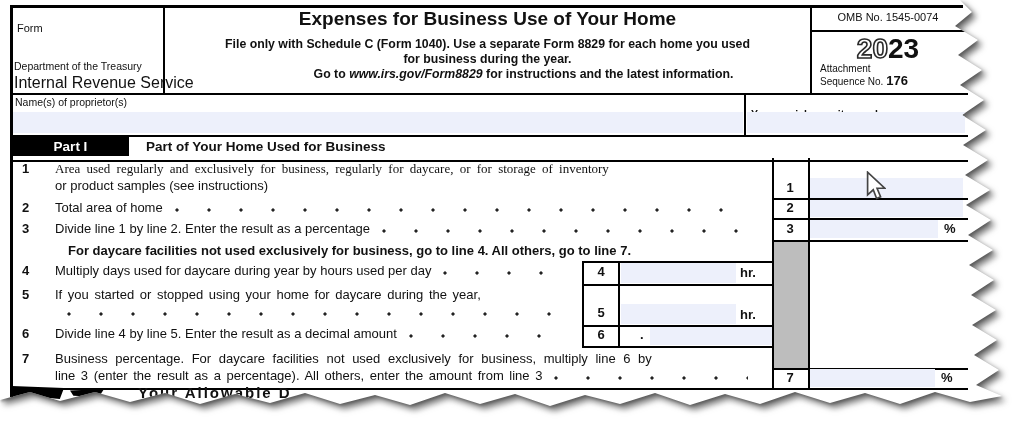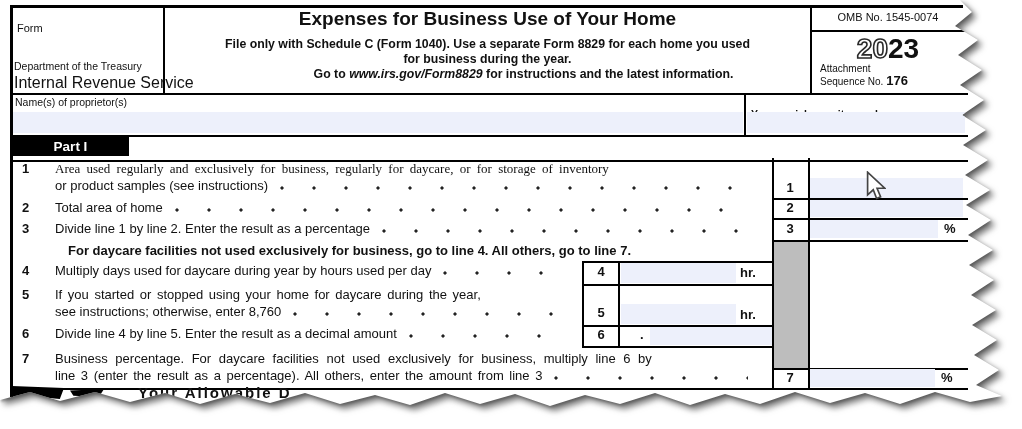--- a/index.html
+++ b/index.html
@@ -55,35 +55,36 @@
 
     <div class="abs bk" style="left:10px;top:93px;width:958px;height:2px;"></div>
     <span class="abs small-t" style="left:15px;top:96px;">Name(s) of proprietor(s)</span>
     <div class="abs bk" style="left:744px;top:93px;width:2px;height:42px;"></div>
     <span class="abs small-t b" style="left:751px;top:108px;">Your social security number</span>
     <div class="abs field" style="left:13px;top:112px;width:730px;height:21px;"></div>
     <div class="abs field" style="left:747px;top:112px;width:218px;height:21px;"></div>
 
     <div class="abs" style="left:10px;top:135px;width:958px;height:23px;border-top:2px solid #000;border-bottom:2px solid #000;"></div>
     <div class="abs bk" style="left:12px;top:137px;width:117px;height:19px;color:#fff;text-align:center;font-weight:bold;font-size:13.5px;line-height:19px;">Part I</div>
+    <span class="abs b" style="left:146px;top:139px;font-size:13.5px;">Part of Your Home Used for Business</span>
 
     <div class="abs bk" style="left:772px;top:158px;width:2px;height:232px;"></div>
     <div class="abs bk" style="left:808px;top:158px;width:2px;height:232px;"></div>
 
     <div class="abs" style="left:774px;top:242px;width:34px;height:126px;background:#bdbdbd;"></div>
 
     <div class="abs bk" style="left:772px;top:198px;width:196px;height:2px;"></div>
     <div class="abs bk" style="left:772px;top:218px;width:196px;height:2px;"></div>
     <div class="abs bk" style="left:772px;top:240px;width:196px;height:2px;"></div>
     <div class="abs bk" style="left:772px;top:368px;width:196px;height:2px;"></div>
     <div class="abs bk" style="left:10px;top:388px;width:958px;height:2px;"></div>
 
     <span class="abs b body-t" style="left:22px;top:161px;">1</span>
     <div class="abs body-t" style="left:55px;top:161px;word-spacing:3px;font-family:Liberation Serif, serif;">Area used regularly and exclusively for business, regularly for daycare, or for storage of inventory</div>
-    <div class="abs flexrow body-t" style="left:55px;top:178px;right:256px;">
+    <div class="abs flexrow body-t" style="left:55px;top:178px;right:256px;flex-direction:column;">
           <span>or product samples (see instructions)</span>
           <span class="leader"></span>
         </div>
     <div class="abs boxnum" style="left:772px;top:180px;">1</div>
     <div class="abs field" style="left:810px;top:178px;width:153px;height:20px;"></div>
 
     <span class="abs b body-t" style="left:22px;top:200px;">2</span>
     <div class="abs flexrow body-t" style="left:55px;top:200px;right:256px;">
           <span>Total area of home</span>
           <span class="leader"></span>
@@ -114,21 +115,20 @@
           <span>Multiply days used for daycare during year by hours used per day</span>
           <span class="leader"></span>
         </div>
     <div class="abs boxnum" style="left:583px;top:264px;">4</div>
     <div class="abs field" style="left:621px;top:263px;width:115px;height:20px;"></div>
     <span class="abs b body-t" style="left:740px;top:265px;">hr.</span>
 
     <span class="abs b body-t" style="left:22px;top:287px;">5</span>
     <div class="abs body-t" style="left:55px;top:287px;word-spacing:2px;">If you started or stopped using your home for daycare during the year,</div>
     <div class="abs flexrow body-t" style="left:55px;top:304px;right:446px;">
-          <span>see instructions; otherwise, enter 8,760</span>
           <span class="leader"></span>
         </div>
     <div class="abs boxnum" style="left:583px;top:305px;">5</div>
     <div class="abs field" style="left:621px;top:304px;width:115px;height:20px;"></div>
     <span class="abs b body-t" style="left:740px;top:307px;">hr.</span>
 
     <span class="abs b body-t" style="left:22px;top:326px;">6</span>
     <div class="abs flexrow body-t" style="left:55px;top:326px;right:446px;">
           <span>Divide line 4 by line 5. Enter the result as a decimal amount</span>
           <span class="leader"></span>

